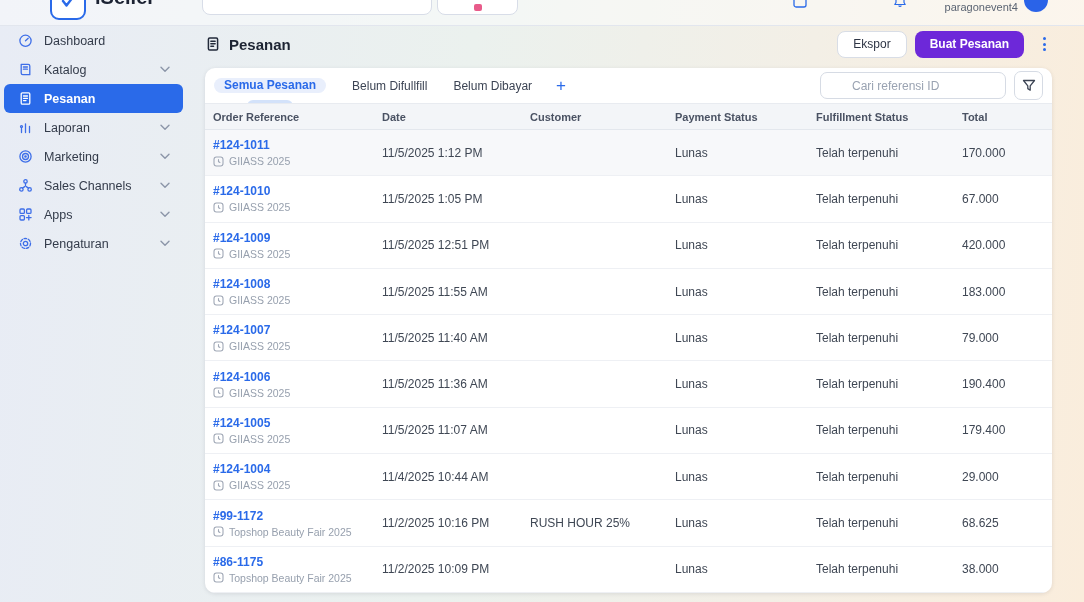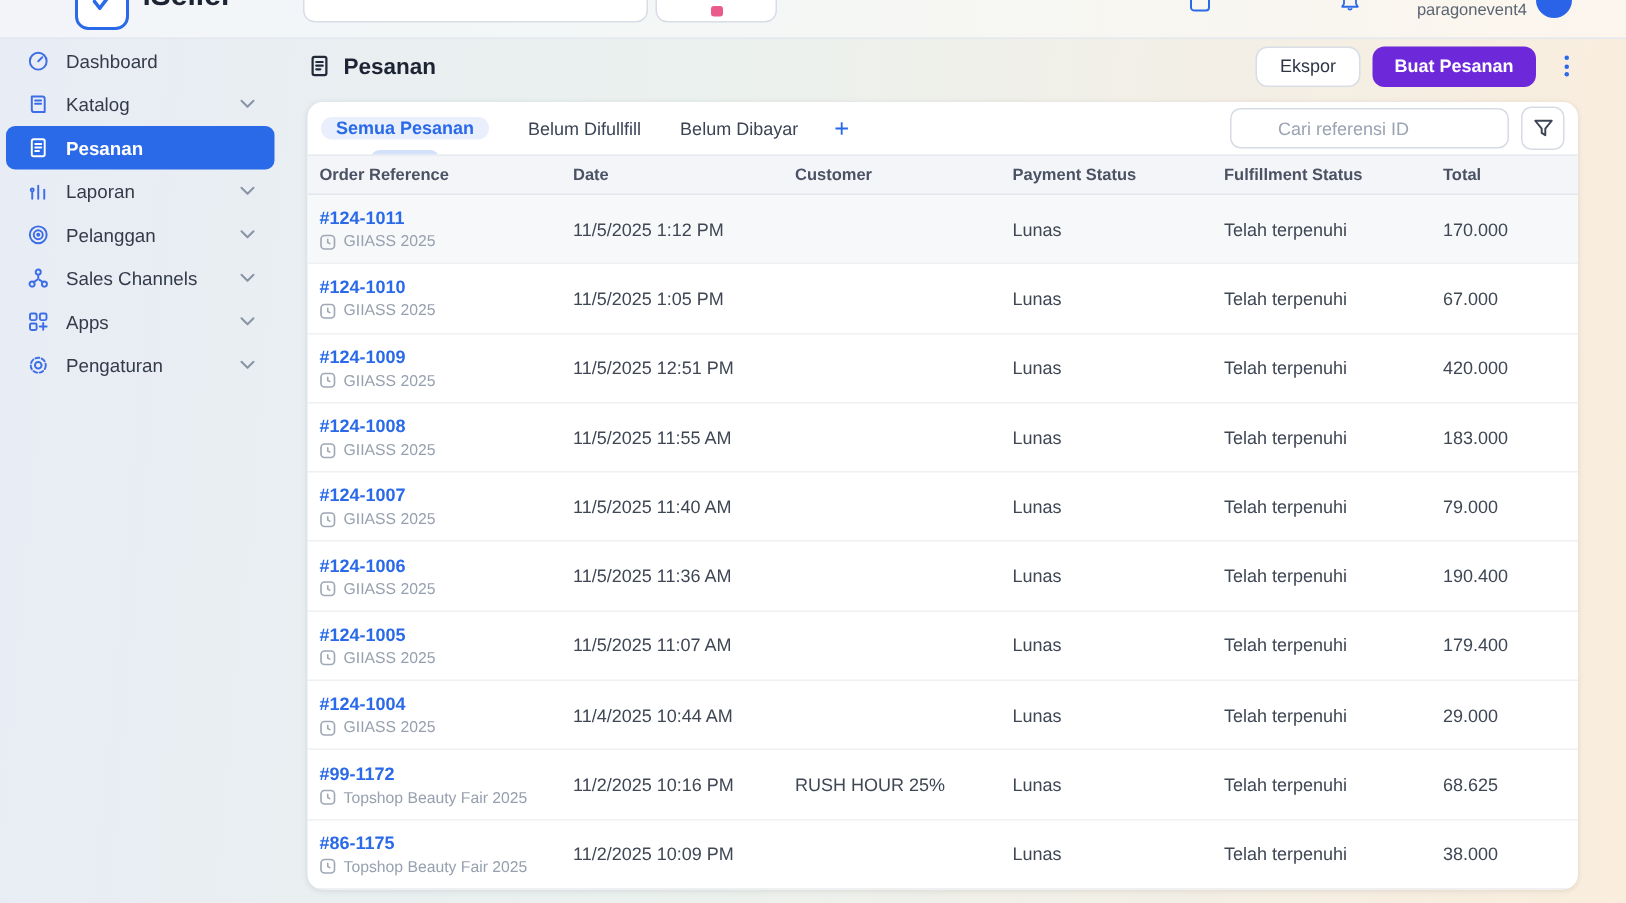--- a/index.html
+++ b/index.html
@@ -167,21 +167,21 @@
   </div>
 
   <div class="side-item">
     <span class="ic">
         <svg width="15" height="15" viewBox="0 0 15 15">
           <circle cx="7.5" cy="7.5" r="5.6"></circle>
           <circle cx="7.5" cy="7.5" r="3"></circle>
           <circle cx="7.5" cy="7.5" r=".7"></circle>
         </svg>
       </span>
-    <span class="lbl">Pelanggan</span>
+    <span class="lbl">Marketing</span>
     <span class="chev">
       <svg width="10" height="7" viewBox="0 0 10 7">
           <path d="M1 1.2l4 4 4-4"></path>
         </svg>
     </span>
   </div>
 
   <div class="side-item">
     <span class="ic">
         <svg width="15" height="15" viewBox="0 0 15 15">

